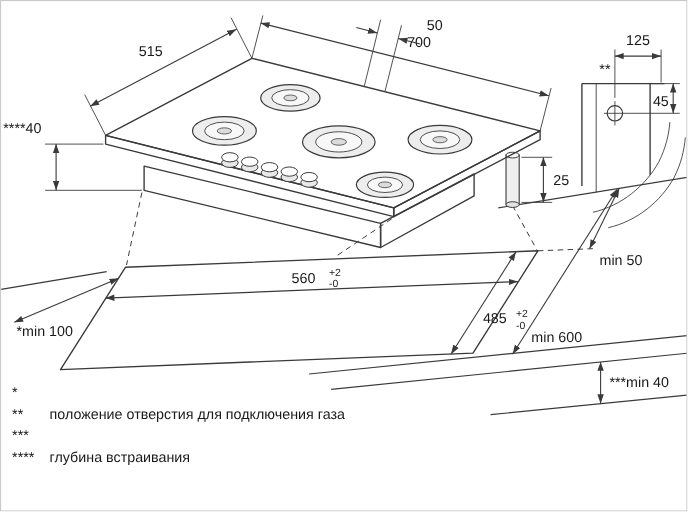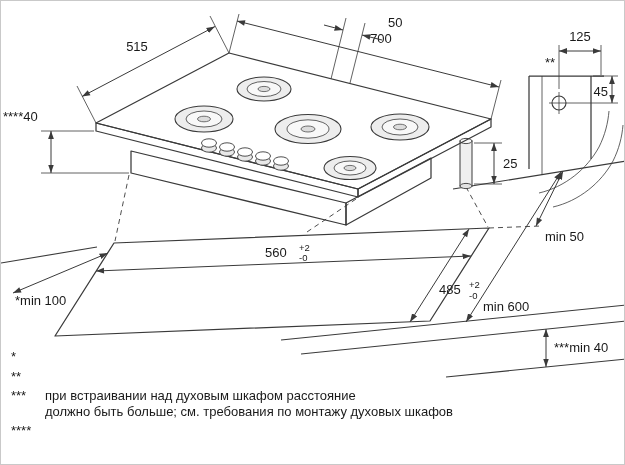--- a/index.html
+++ b/index.html
@@ -217,25 +217,27 @@
       <text x="607" y="95" text-anchor="end">45</text>
     </g>
   </svg>
 
   <div class="footnotes">
     <div class="fn">
       <span class="fn-marker">*</span>
     </div>
     <div class="fn">
       <span class="fn-marker">**</span>
+      <div class="fn-text">
+        <div>положение отверстия для подключения газа</div>
+      </div>
     </div>
     <div class="fn">
       <span class="fn-marker">***</span>
+    </div>
+    <div class="fn">
+      <span class="fn-marker">****</span>
       <div class="fn-text">
-        <div>при встраивании над духовым шкафом расстояние</div>
-        <div>должно быть больше; см. требования по монтажу духовых шкафов</div>
+        <div>глубина встраивания</div>
       </div>
-    </div>
-    <div class="fn">
-      <span class="fn-marker">****</span>
     </div>
   </div>
 </div>
 
 </body></html>

